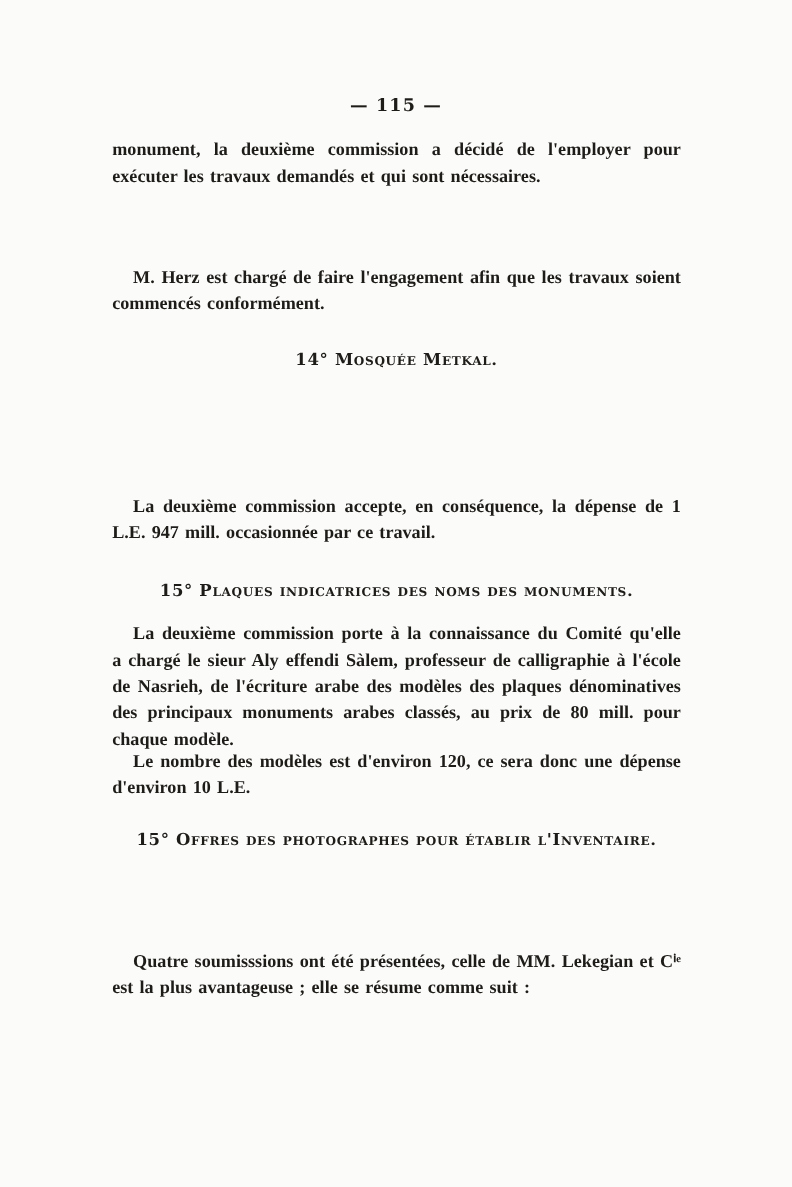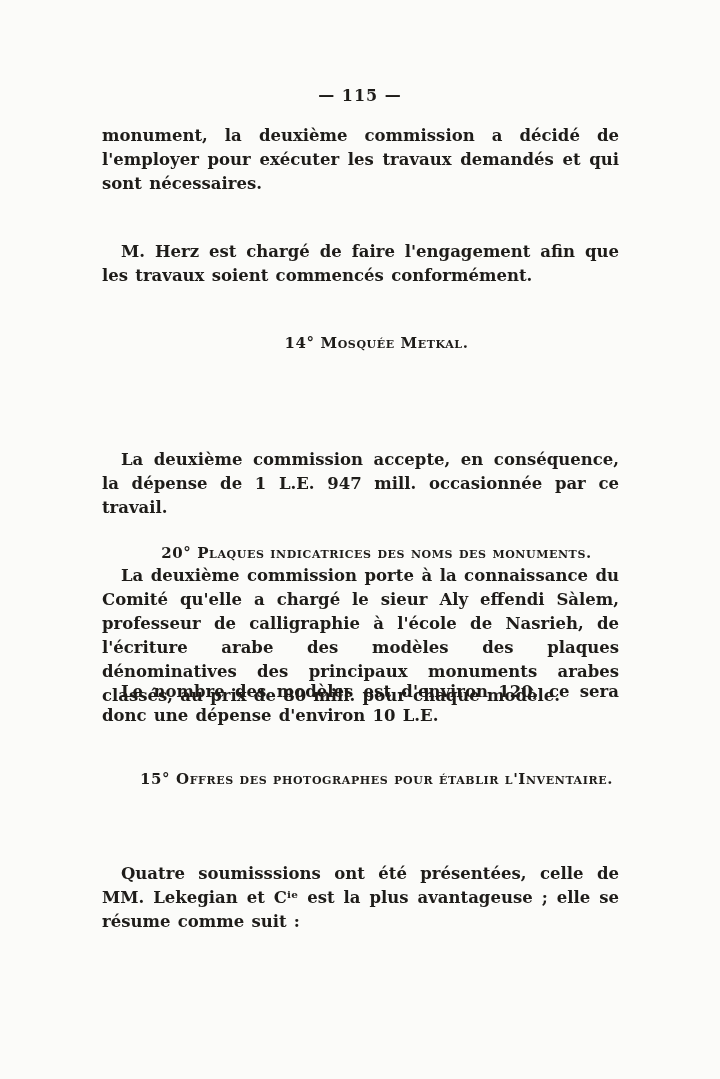--- a/index.html
+++ b/index.html
@@ -28,27 +28,28 @@
   .para {
     position: absolute;
     left: 102px;
     width: 517px;
     margin: 0;
     font-size: 16.5px;
     line-height: 24px;
     font-weight: bold;
     text-align: justify;
     word-spacing: 1.5px;
+    font-family: Liberation Serif, serif;
   }
   .para.indent { text-indent: 19px; }
   .heading {
     position: absolute;
     left: 102px;
     width: 517px;
-    margin: 16px;
+    margin: 0;
     text-align: center;
     font-size: 15px;
     font-weight: bold;
     font-variant: small-caps;
     letter-spacing: 0.6px;
     white-space: nowrap;
   }
 </style>
 </head>
 <body>
@@ -60,21 +61,21 @@
   <p class="para" style="top:124px">monument, la deuxième commission a décidé de l'employer pour exécuter les travaux demandés et qui sont nécessaires.</p>
 
 
   <p class="para indent" style="top:240px">M. Herz est chargé de faire l'engagement afin que les travaux soient commencés conformément.</p>
 
   <h2 class="heading" style="top:318px">14° Mosquée Metkal.</h2>
 
 
   <p class="para indent" style="top:448px">La deuxième commission accepte, en conséquence, la dépense de 1 L.E. 947 mill. occasionnée par ce travail.</p>
 
-  <h2 class="heading" style="top:528px">20° Plaques indicatrices des noms des monuments.</h2>
+  <h2 class="heading" style="top:528px">15° Plaques indicatrices des noms des monuments.</h2>
 
   <p class="para indent" style="top:564px">La deuxième commission porte à la connaissance du Comité qu'elle a chargé le sieur Aly effendi Sàlem, professeur de calligraphie à l'école de Nasrieh, de l'écriture arabe des modèles des plaques dénominatives des principaux monuments arabes classés, au prix de 80 mill. pour chaque modèle.</p>
 
   <p class="para indent" style="top:680px">Le nombre des modèles est d'environ 120, ce sera donc une dépense d'environ 10 L.E.</p>
 
   <h2 class="heading" style="top:754px">15° Offres des photographes pour établir l'Inventaire.</h2>
 
 
   <p class="para indent" style="top:862px">Quatre soumisssions ont été présentées, celle de MM. Lekegian et Cⁱᵉ est la plus avantageuse ; elle se résume comme suit :</p>
 

